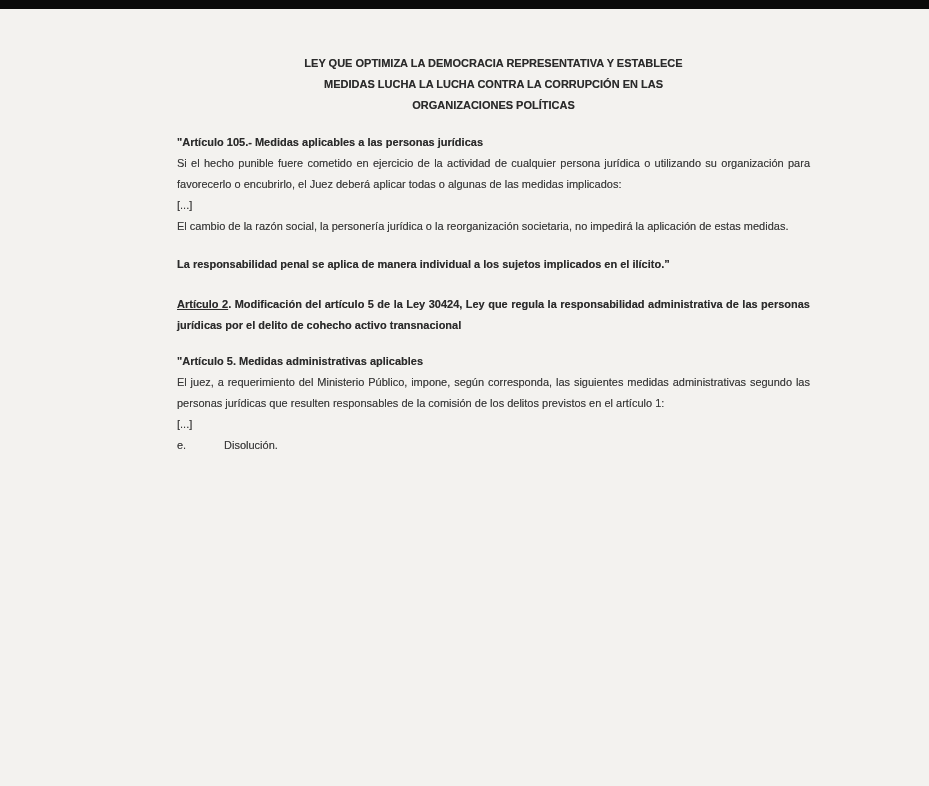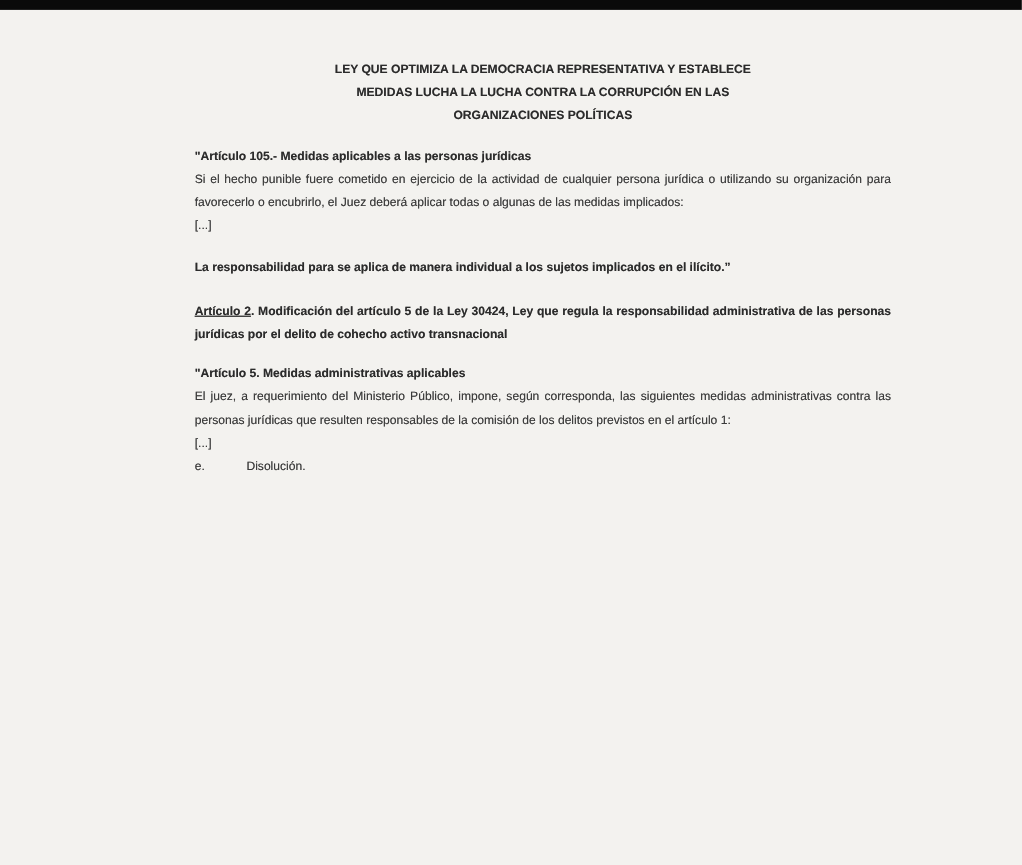--- a/index.html
+++ b/index.html
@@ -60,30 +60,31 @@
   </div>
 
 
 
   <p class="bold mt-art105">"Artículo 105.- Medidas aplicables a las personas jurídicas</p>
 
   <p class="just">Si el hecho punible fuere cometido en ejercicio de la actividad de cualquier persona jurídica o utilizando su organización para favorecerlo o encubrirlo, el Juez deberá aplicar todas o algunas de las medidas implicados:</p>
 
   <p>[...]</p>
 
+  <p class="just">El cambio de la razón social, la personería jurídica o la reorganización societaria, no impedirá la aplicación de estas medidas.</p>
 
 
-  <p class="bold just mt-p4">La responsabilidad para se aplica de manera individual a los sujetos implicados en el ilícito.”</p>
+  <p class="bold just mt-p4">La responsabilidad penal se aplica de manera individual a los sujetos implicados en el ilícito.”</p>
 
   <p class="bold just mt-art2"><span class="lead-underline">Artículo 2</span><span>. Modificación del artículo 5 de la Ley 30424, Ley que regula la responsabilidad administrativa de las personas jurídicas por el delito de cohecho activo transnacional</span></p>
 
 
   <p class="bold mt-art5">"Artículo 5. Medidas administrativas aplicables</p>
 
-  <p class="just">El juez, a requerimiento del Ministerio Público, impone, según corresponda, las siguientes medidas administrativas contra las personas jurídicas que resulten responsables de la comisión de los delitos previstos en el artículo 1:</p>
+  <p class="just">El juez, a requerimiento del Ministerio Público, impone, según corresponda, las siguientes medidas administrativas segundo las personas jurídicas que resulten responsables de la comisión de los delitos previstos en el artículo 1:</p>
 
   <p>[...]</p>
 
   <div class="list-item">
     <span class="label">e.</span>
     <span>Disolución.</span>
   </div>
 
 </div>
 

